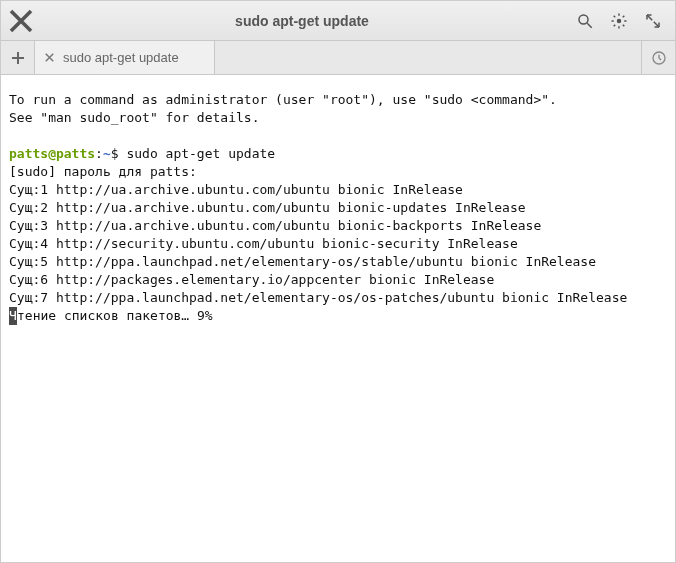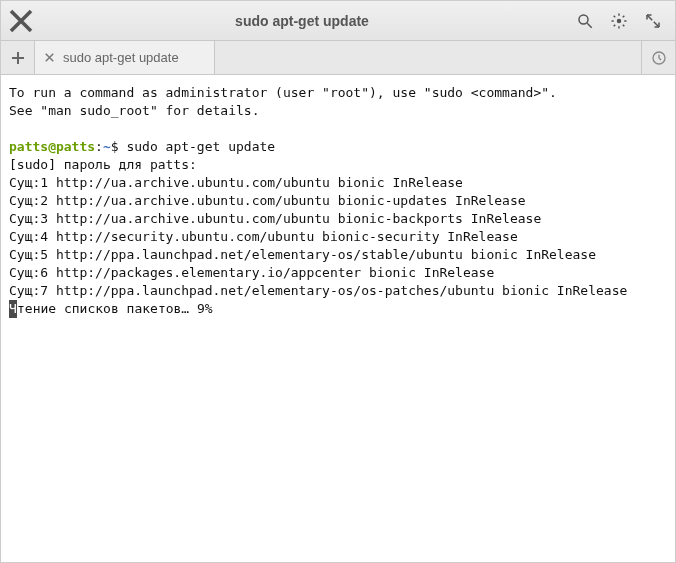--- a/index.html
+++ b/index.html
@@ -91,21 +91,21 @@
       justify-content: center;
       cursor: pointer;
       color: #777;
       border-left: 1px solid #c8c8c8;
     }
     .tabbar .history-btn svg { width: 16px; height: 16px; }
     .terminal {
       font-family: "DejaVu Sans Mono", "Liberation Mono", Consolas, monospace;
       font-size: 13px;
       line-height: 18px;
-      padding: 9px 8px;
+      padding: 16px 8px;
       color: #111;
       background: #fff;
       white-space: pre-wrap;
       word-break: break-all;
       height: calc(100% - 74px);
       overflow: hidden;
     }
     .user { color: #6a9e00; font-weight: bold; }
     .host { color: #6a9e00; font-weight: bold; }
     .colon { color: #111; }

